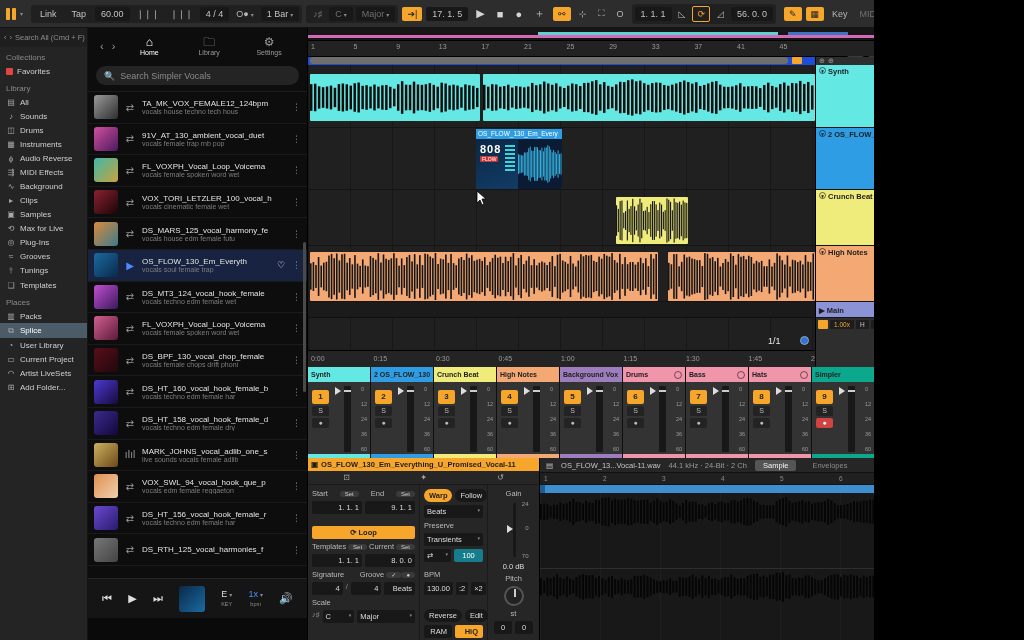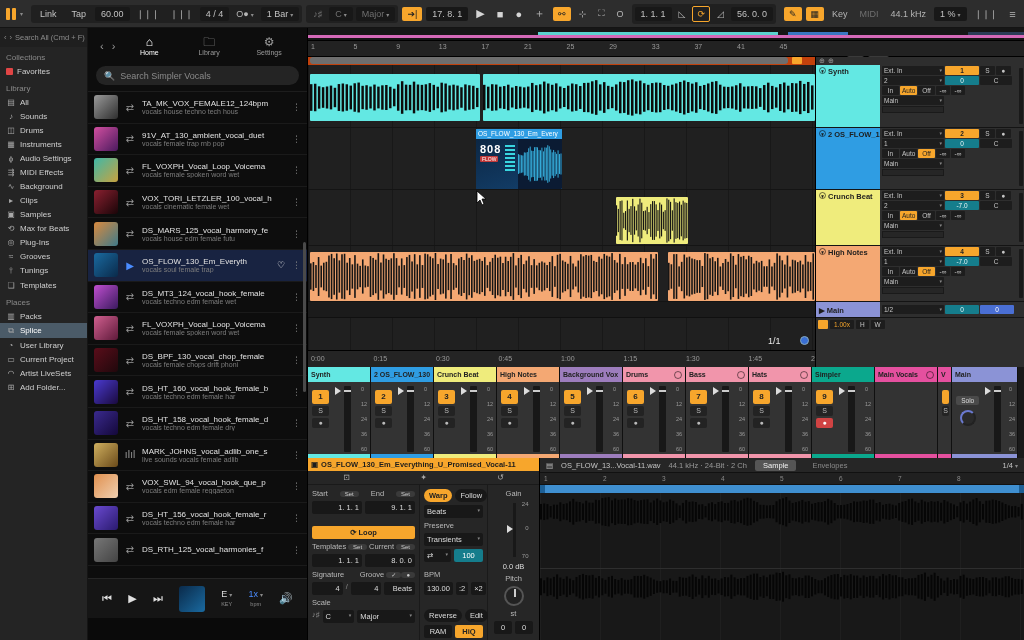--- a/index.html
+++ b/index.html
@@ -1,17 +1,17 @@
 <!DOCTYPE html>
 <html><head>
 <meta charset="utf-8">
 <style>
   *{box-sizing:border-box;margin:0;padding:0;font-family:"Liberation Sans",sans-serif;-webkit-font-smoothing:antialiased}
   html,body{background:#000}
-  #app{position:relative;width:1024px;height:640px;background:#c2410c;overflow:hidden;color:#c8c8c8}
+  #app{position:relative;width:874px;height:640px;background:#1d4ed8;overflow:hidden;color:#c8c8c8}
   
   #toolbar{position:absolute;left:0;top:0;width:1024px;height:28px;background:#2d2d2d;border-bottom:1px solid #141414;display:flex;align-items:center;gap:4px;padding:0 6px;font-size:9px;color:#c2c2c2}
   .tgrp{display:flex;align-items:center;background:#202020;border-radius:3px;padding:2px 3px;gap:3px}
   .tbox{background:#181818;border-radius:2px;padding:2px 6px;white-space:nowrap}
   .tbtn{padding:2px 6px;border-radius:2px;white-space:nowrap}
   .tic{padding:2px 4px;white-space:nowrap;color:#b5b5b5}
   .org{color:#f7a62c}
   .orgbg{background:#f7a62c;color:#222;border-radius:2px;padding:2px 5px}
   .dim{color:#6f6f6f}
   .caret{font-size:6px;color:#8a8a8a;margin-left:2px}
@@ -140,21 +140,21 @@
   #clip-cols{flex:1;display:flex;font-size:7.5px;color:#b9b9b9}
   .ccol{padding:4px;display:flex;flex-direction:column;gap:3px}
   #ccol1{width:112px;border-right:1px solid #1a1a1a}
   #ccol2{width:68px;border-right:1px solid #1a1a1a}
   #ccol3{flex:1;align-items:center}
   .lblrow{display:flex;justify-content:space-between;align-items:center}
   .setp{background:#3a3a3a;border-radius:6px;font-size:6px;color:#ccc;padding:0 5px}
   .vbox{background:#181818;border-radius:2px;text-align:right;padding:2px 3px;color:#ddd;flex:1}
   .vrow{display:flex;gap:3px}
   .btn-loop{background:#f7a62c;color:#222;font-weight:bold;text-align:center;border-radius:2px;padding:2px 0}
-  .wbtn{background:#181818;border-radius:7px;text-align:center;padding:2px 5px;color:#ddd;flex:1}
+  .wbtn{background:#181818;border-radius:7px;text-align:right;padding:2px 5px;color:#ddd;flex:1}
   .wbtn.on{background:#f7a62c;color:#222;font-weight:bold}
   .ddbox{background:#181818;border-radius:2px;padding:2px 3px;color:#ddd;display:flex;justify-content:space-between}
   .ddbox:after{content:"▾";font-size:5px;color:#888}
   .tealbox{background:#157d8c;color:#fff;border-radius:2px;text-align:center;padding:2px 4px;flex:1}
   .minib{background:#181818;border-radius:2px;padding:2px 3px;color:#ddd;text-align:center}
   #gain-fader{position:relative;width:30px;height:58px}
   #gain-fader .gt{position:absolute;left:14px;top:2px;bottom:2px;width:3px;background:#181818}
   #gain-fader .gh{position:absolute;left:8px;top:24px;border-left:6px solid #ddd;border-top:4px solid transparent;border-bottom:4px solid transparent}
   .gtick{position:absolute;font-size:6px;color:#9a9a9a}
   .pitchknob{width:20px;height:20px;border-radius:50%;background:#222;border:2px solid #555;position:relative}
@@ -194,21 +194,21 @@
       <span class="tbox">4 / 4</span>
       <span class="tic"><span>O●</span><span class="caret">▾</span></span>
       <span class="tbox"><span>1 Bar</span><span class="caret">▾</span></span>
     </div>
     <div class="tgrp dim">
       <span class="tic dim">♪♯</span>
       <span class="tbox dim"><span>C</span><span class="caret">▾</span></span>
       <span class="tbox dim"><span>Major</span><span class="caret">▾</span></span>
     </div>
     <span class="orgbg">➔|</span>
-    <span class="tbox">17. 8. 1</span>
+    <span class="tbox">17. 1. 5</span>
     <span class="tic" style="font-size:11px;color:#d5d5d5">▶</span>
     <span class="tic" style="font-size:11px;color:#d5d5d5">■</span>
     <span class="tic" style="font-size:11px;color:#d5d5d5">●</span>
     <span class="tic" style="font-size:11px">＋</span>
     <span class="orgbg">⚯</span>
     <span class="tic">⊹</span>
     <span class="tic">⛶</span>
     <span class="tic">O</span>
     <div class="tgrp">
       <span class="tbox">1. 1. 1</span>
@@ -252,41 +252,41 @@
         <div class="sb-i">
           <span class="ic">◫</span>
           <span>Drums</span>
         </div>
         <div class="sb-i">
           <span class="ic">▦</span>
           <span>Instruments</span>
         </div>
         <div class="sb-i">
           <span class="ic">ɸ</span>
-          <span>Audio Settings</span>
+          <span>Audio Reverse</span>
         </div>
         <div class="sb-i">
           <span class="ic">⇶</span>
           <span>MIDI Effects</span>
         </div>
         <div class="sb-i">
           <span class="ic">∿</span>
           <span>Background</span>
         </div>
         <div class="sb-i">
           <span class="ic">▸</span>
           <span>Clips</span>
         </div>
         <div class="sb-i">
           <span class="ic">▣</span>
           <span>Samples</span>
         </div>
         <div class="sb-i">
           <span class="ic">⟲</span>
-          <span>Max for Beats</span>
+          <span>Max for Live</span>
         </div>
         <div class="sb-i">
           <span class="ic">◎</span>
           <span>Plug-Ins</span>
         </div>
         <div class="sb-i">
           <span class="ic">≈</span>
           <span>Grooves</span>
         </div>
         <div class="sb-i">

